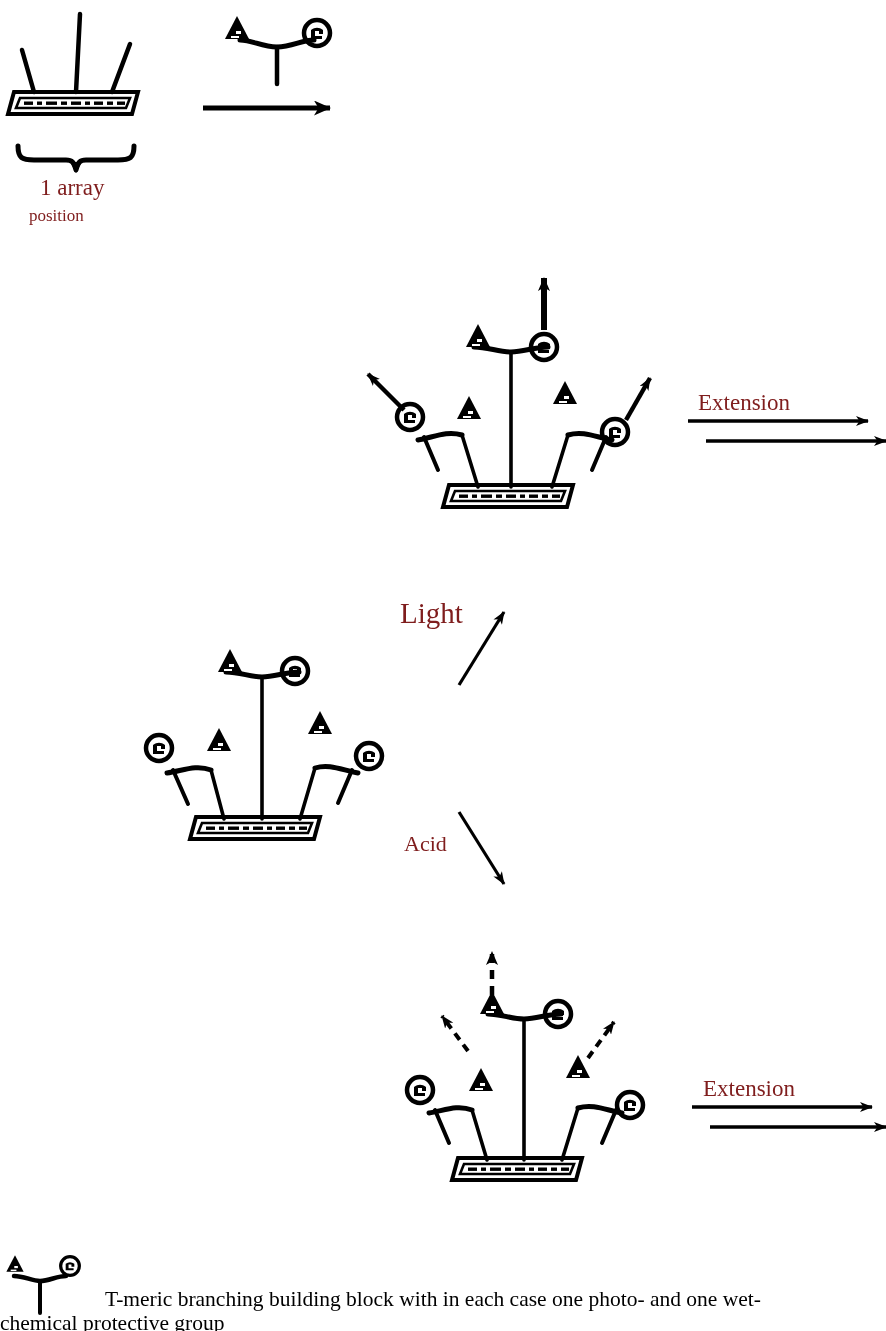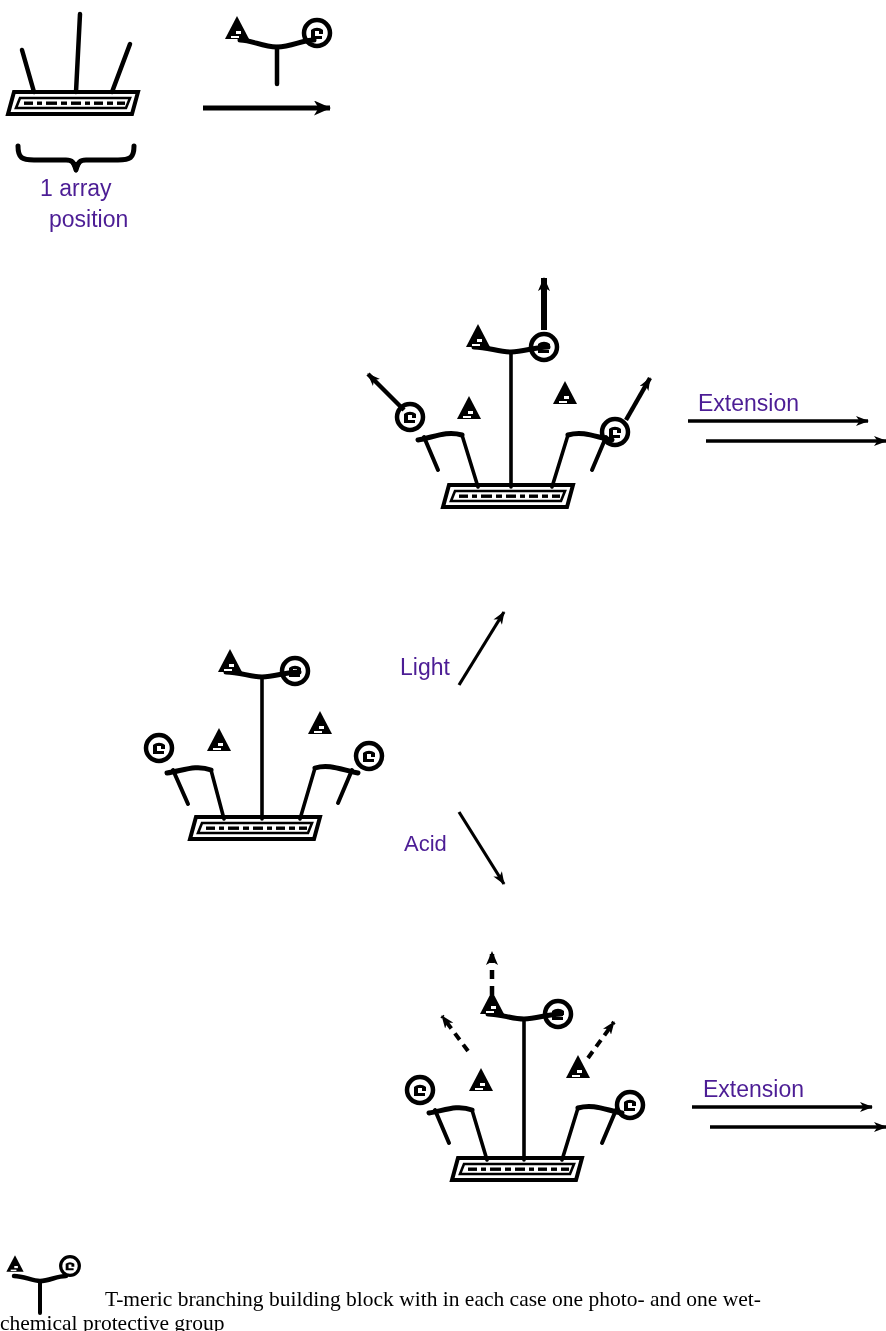--- a/index.html
+++ b/index.html
@@ -26,27 +26,27 @@
     position: absolute;
     left: 0;
     top: 0;
     width: 886px;
     height: 1331px;
     display: block;
   }
   .lbl {
     position: absolute;
     white-space: pre;
-    color: #4c1d95;
-    font-family: Liberation Sans, sans-serif;
+    color: #7f1d1d;
+    font-family: Liberation Serif, serif;
   }
   #label-array-line1 { left: 40px;  top: 175px; font-size: 23px; }
-  #label-array-line2 { left: 49px;  top: 206px; font-size: 23px; }
+  #label-array-line2 { left: 29px;  top: 206px; font-size: 17px; }
   #label-extension-top { left: 698px; top: 390px; font-size: 23px; }
-  #label-light       { left: 400px; top: 654px; font-size: 23px; }
+  #label-light       { left: 400px; top: 597px; font-size: 29px; }
   #label-acid        { left: 404px; top: 831px; font-size: 22px; }
   #label-extension-bottom { left: 703px; top: 1076px; font-size: 23px; }
   #caption-block {
     position: absolute;
     left: 0px;
     top: 1283px;
     width: 886px;
     font-size: 21.5px;
     line-height: 27px;
   }

